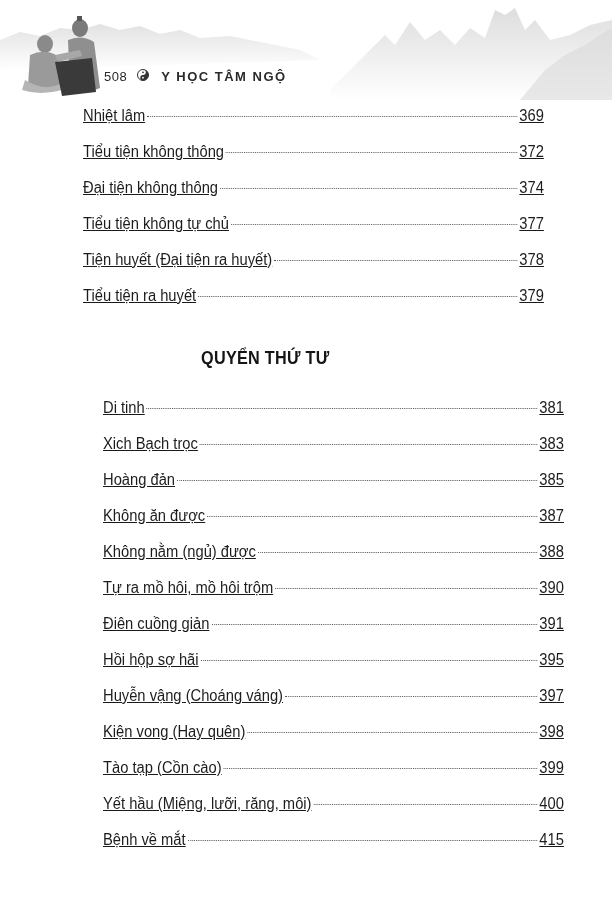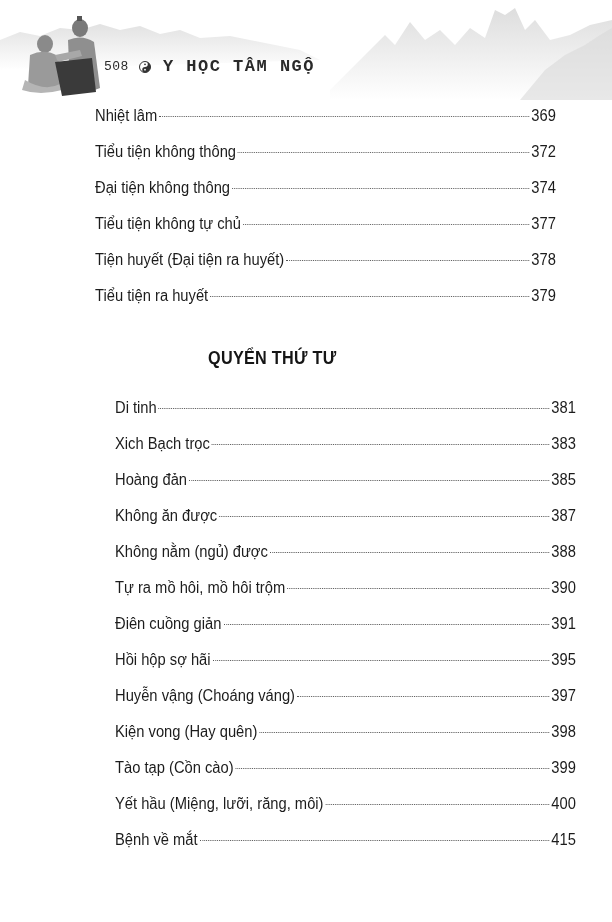--- a/index.html
+++ b/index.html
@@ -22,47 +22,48 @@
       height: 100px;
       overflow: hidden;
     }
     .header svg.bg {
       position: absolute;
       left: 0; top: 0;
     }
     .running-head {
       position: absolute;
       left: 104px;
-      top: 57px;
+      top: 69px;
       display: flex;
-      align-items: center;
-      font-family: Liberation Mono, monospace;
+      align-items: flex-start;
+      font-family: Liberation Sans, sans-serif;
       font-size: 13px;
       color: #2a2a2a;
       letter-spacing: 0.5px;
     }
     .page-num {
       font-size: 13px;
       margin-right: 10px;
     }
     .ornament {
       width: 12px;
       height: 12px;
       margin-right: 12px;
       display: inline-block;
     }
     .book-title {
       font-weight: bold;
-      font-size: 17px;
+      font-size: 13px;
       letter-spacing: 1.5px;
     }
     .toc {
       position: absolute;
-      left: 95px;
+      left: 83px;
       width: 461px;
+      text-decoration: underline;
     }
     .toc-row {
       display: flex;
       align-items: baseline;
       height: 36px;
       font-size: 16px;
       line-height: 36px;
       white-space: nowrap;
       transform: scaleX(0.92);
       transform-origin: left center;
@@ -79,21 +80,21 @@
       position: relative;
       top: -4px;
       min-width: 10px;
     }
     .toc-page {
       flex: 0 0 auto;
       color: #1c1c1c;
     }
     .section-heading {
       position: absolute;
-      left: 8px;
+      left: 1px;
       width: 528px;
       top: 348px;
       text-align: center;
       font-weight: bold;
       font-size: 18px;
       color: #151515;
       letter-spacing: 0.3px;
     }
     .section-heading span {
       display: inline-block;

